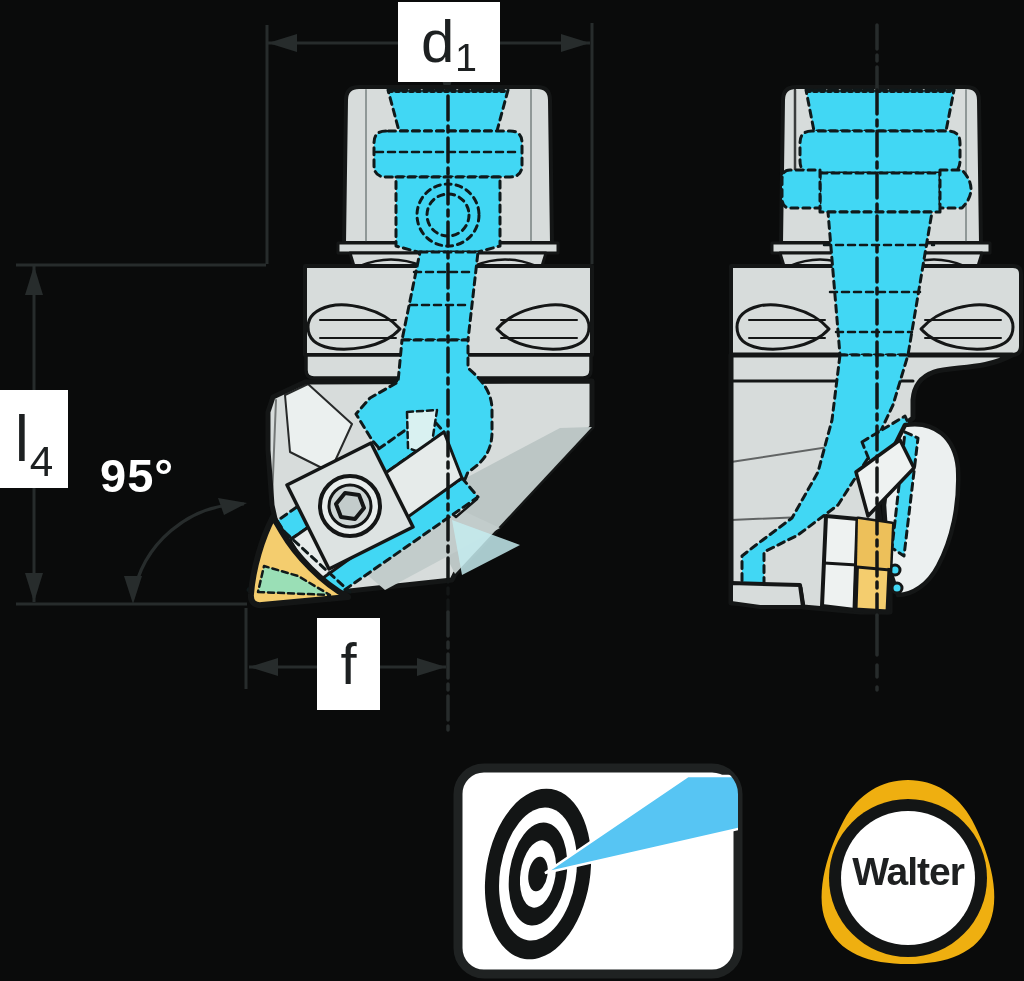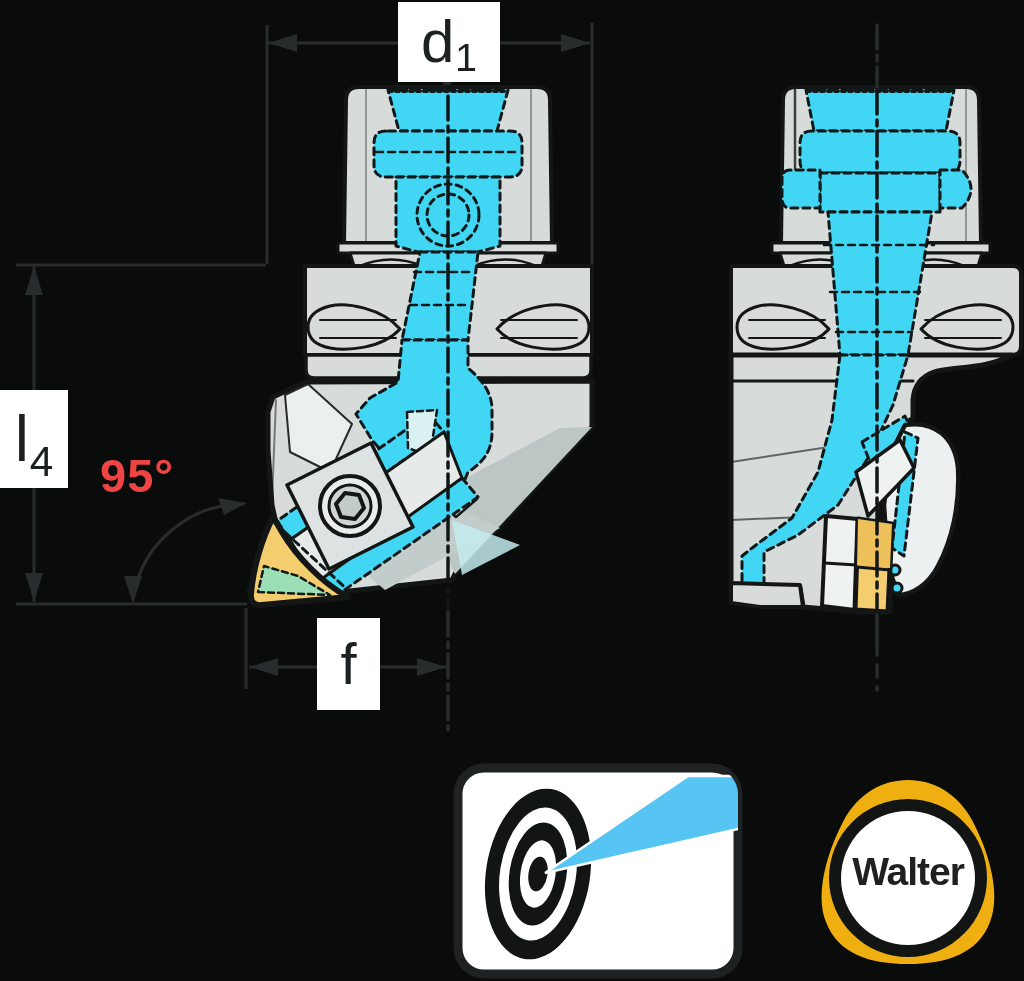--- a/index.html
+++ b/index.html
@@ -7,21 +7,21 @@
          font-family:"Liberation Sans","DejaVu Sans",sans-serif;}
   .stage svg{position:absolute;left:0;top:0;}
   .dim-label{position:absolute;background:#ffffff;color:#1d2021;display:flex;
              align-items:center;justify-content:center;line-height:1;}
   .dim-label .sub{font-size:.66em;vertical-align:-0.28em;align-self:flex-end;
                   margin-bottom:.12em;margin-left:.02em;}
   #label-d1{left:398px;top:2px;width:102px;height:80px;font-size:60px;}
   #label-l4{left:0px;top:390px;width:68px;height:98px;font-size:64px;}
   #label-f{left:317px;top:618px;width:63px;height:92px;font-size:58px;}
   #label-95{position:absolute;left:100px;top:448px;width:96px;height:52px;
-            color:#ef4444;font-size:47px;font-weight:700;letter-spacing:1px;}
+            color:#ffffff;font-size:47px;font-weight:700;letter-spacing:1px;}
   .logo-text{position:absolute;left:806px;top:776px;width:204px;height:192px;
              display:flex;flex-direction:column;align-items:center;justify-content:center;
              color:#1e2021;font-weight:700;pointer-events:none;gap:8px;}
   .logo-line{font-size:39px;line-height:1.05;letter-spacing:-1px;white-space:nowrap;}
   .logo-line .tm{font-size:15px;vertical-align:super;letter-spacing:0;}
 </style>
 </head>
 <body>
 
 <div class="stage">

